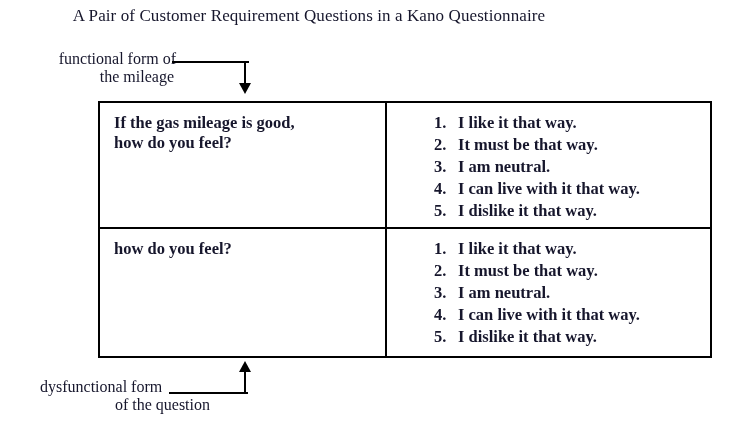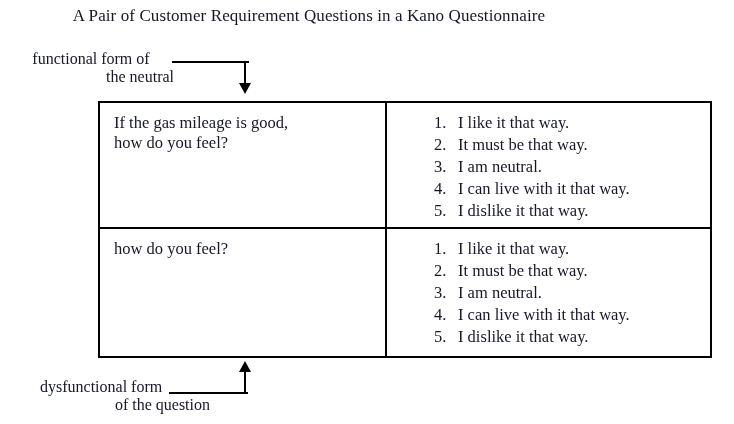--- a/index.html
+++ b/index.html
@@ -45,21 +45,21 @@
   }
   .annot .l1 { display: block; }
   .annot .l2 { display: block; }
 
   .annot-functional {
     left: 6px;
     top: 50px;
     width: 170px;
     text-align: right;
   }
-  .annot-functional .l1 { text-align: center; }
+  .annot-functional .l1 { text-align: right; }
   .annot-functional .l2 { text-align: right; padding-right: 2px; }
 
   .annot-dysfunctional {
     left: 4px;
     top: 378px;
     width: 172px;
     text-align: right;
     margin-left: 36px;
   }
   .annot-dysfunctional .l1 { text-align: left; }
@@ -129,20 +129,21 @@
     top: 101px;
     width: 614px;
     height: 257px;
     border: 2px solid #000000;
     box-sizing: border-box;
     background: #ffffff;
   }
   .qrow {
     display: flex;
     box-sizing: border-box;
+    font-weight: bold;
   }
   .qrow-1 { height: 126px; border-bottom: 2px solid #000000; }
   .qrow-2 { height: 127px; }
 
   .qcell-question {
     width: 287px;
     box-sizing: border-box;
     border-right: 2px solid #000000;
     padding: 10px 0 0 14px;
   }
@@ -182,21 +183,21 @@
 </style>
 </head>
 <body>
 
 <div id="root">
 
   <div class="title">A Pair of Customer Requirement Questions in a Kano Questionnaire</div>
 
   <div class="annot annot-functional">
     <span class="l1">functional form of</span>
-    <span class="l2">the neutral</span>
+    <span class="l2">the mileage</span>
   </div>
   <div class="leader leader-top-h"></div>
   <div class="leader leader-top-v"></div>
   <div class="arrowhead-down"></div>
 
   <div class="annot annot-dysfunctional">
     <span class="l1">dysfunctional form</span>
     <span class="l2">of the question</span>
   </div>
   <div class="leader leader-bot-h"></div>

